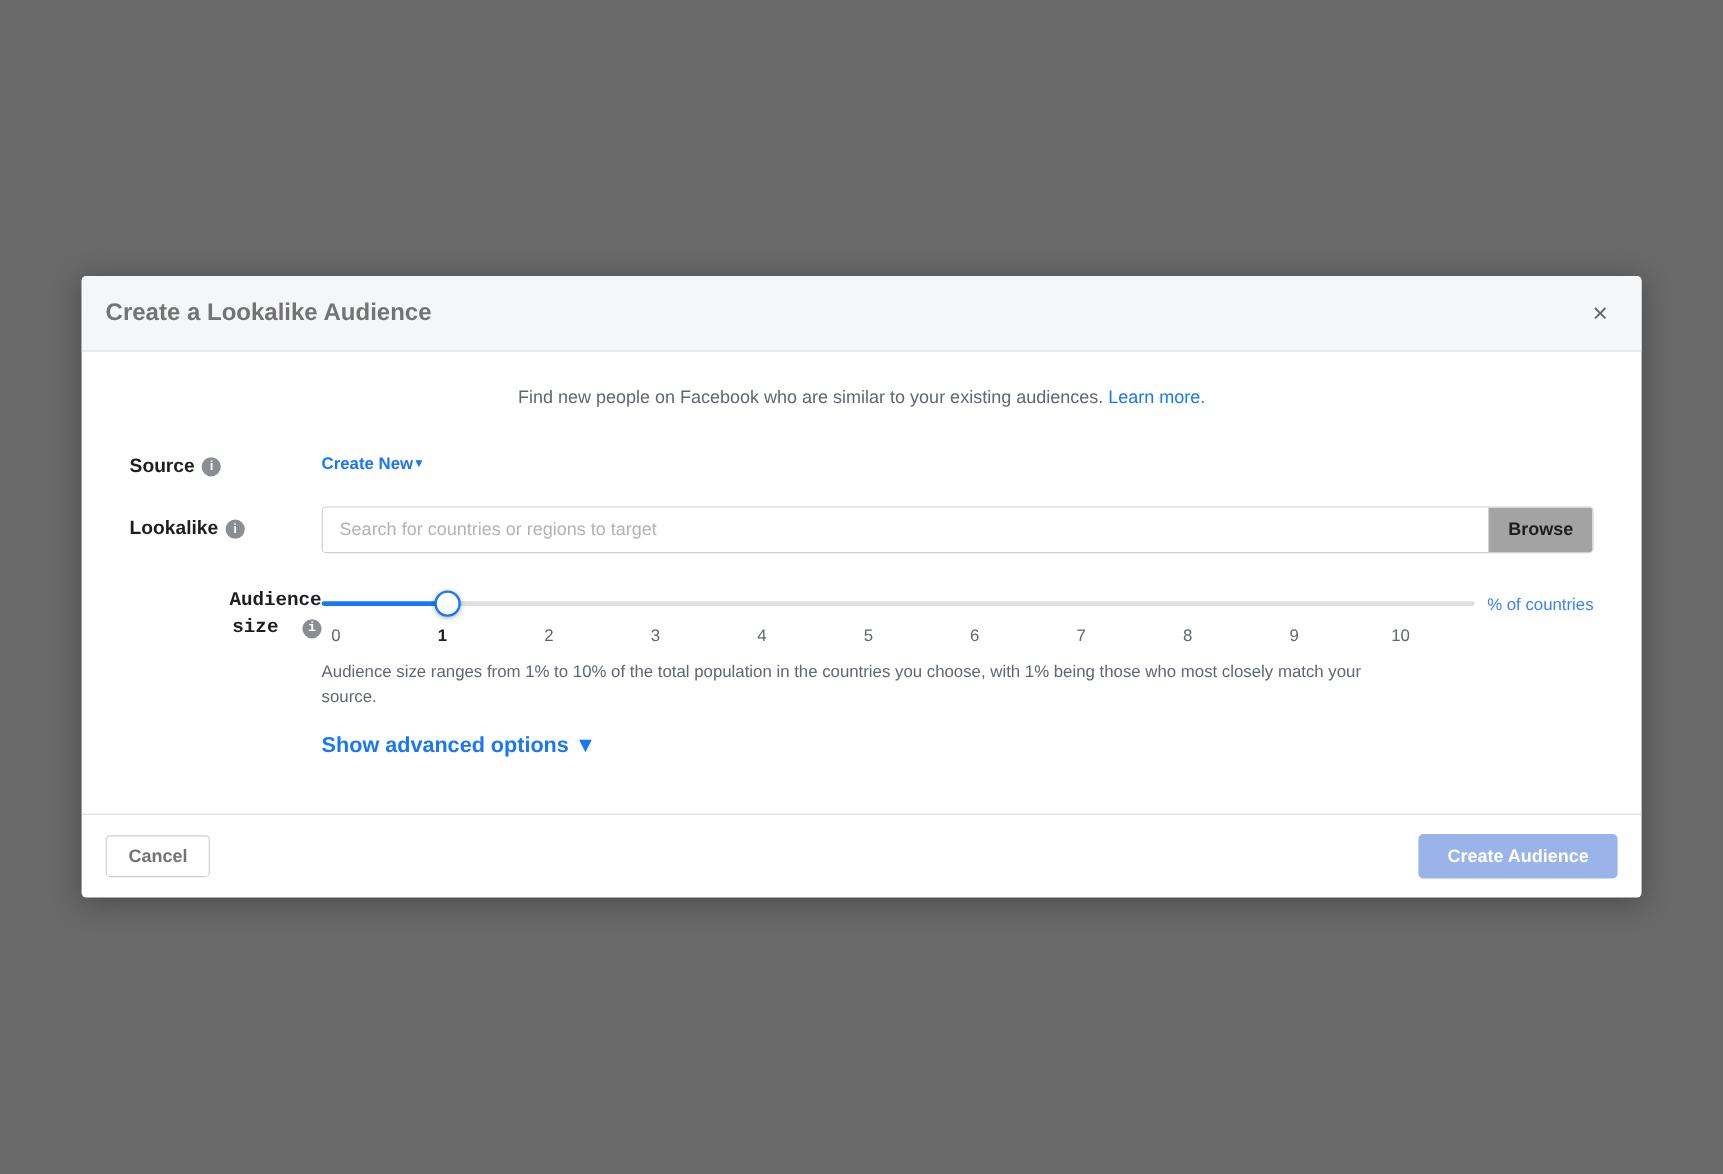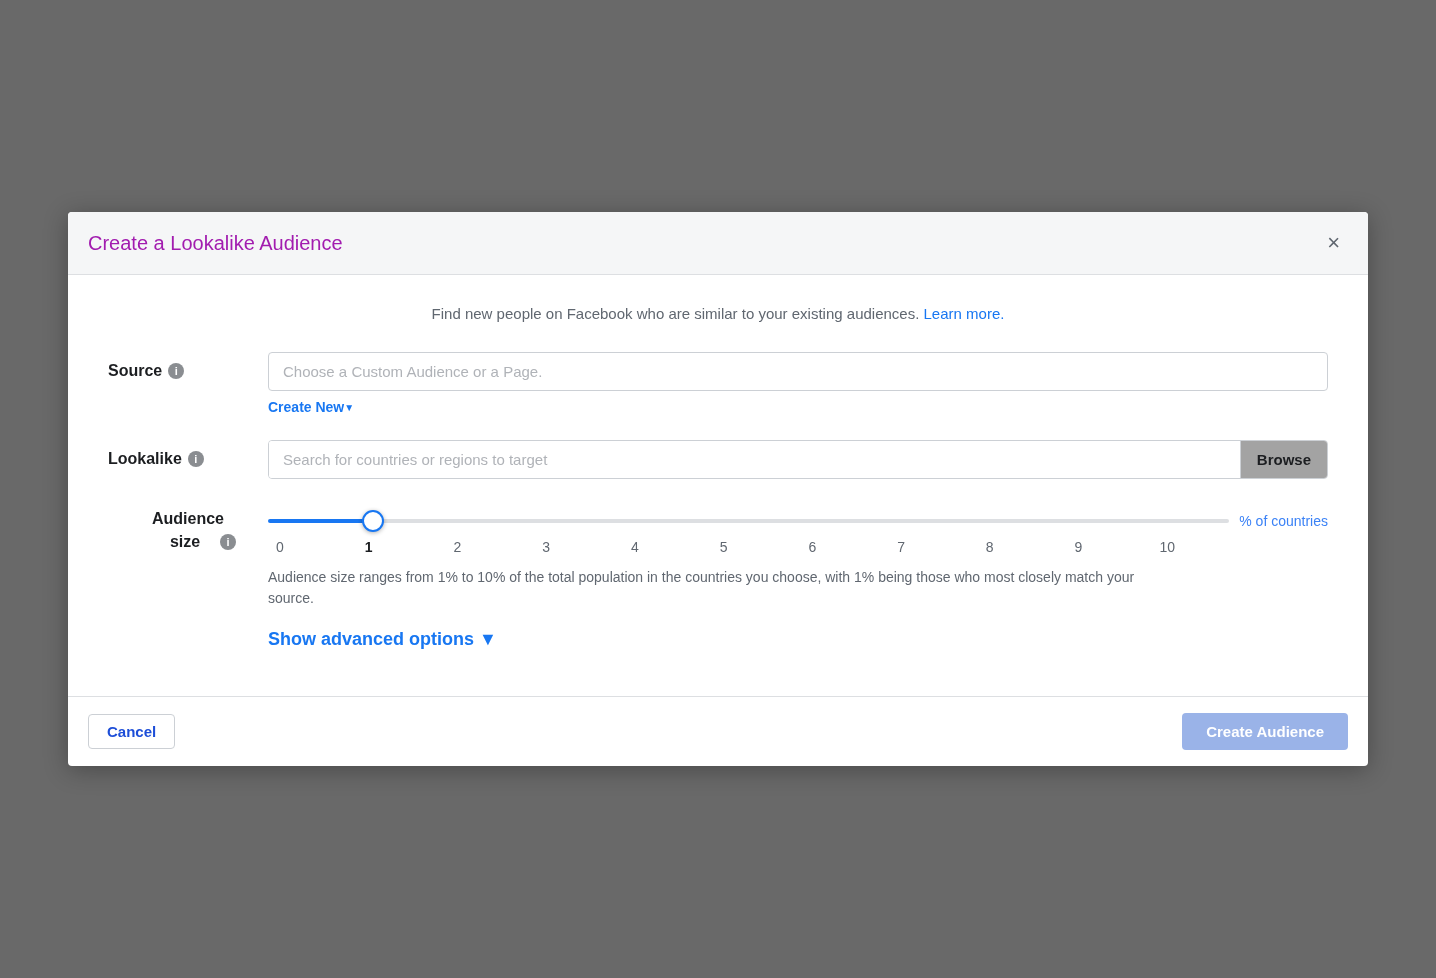--- a/index.html
+++ b/index.html
@@ -39,22 +39,22 @@
       display: flex;
       align-items: center;
       justify-content: space-between;
       padding: 16px 20px;
       border-bottom: 1px solid #dddfe2;
       background: #f5f6f7;
     }
 
     .dialog-title {
       font-size: 20px;
-      font-weight: 400;
-      color: #a21caf;
+      font-weight: 700;
+      color: #737373;
     }
 
     .close-btn {
       background: none;
       border: none;
       cursor: pointer;
       font-size: 22px;
       color: #606770;
       line-height: 1;
       padding: 4px 8px;
@@ -187,24 +187,25 @@
     .audience-size-row {
       display: flex;
       align-items: flex-start;
       margin-bottom: 16px;
       margin-top: 20px;
     }
 
     .audience-size-label-group {
       display: flex;
       flex-direction: column;
-      align-items: center;
+      align-items: flex-end;
       min-width: 160px;
       flex-shrink: 0;
       padding-top: 6px;
+      font-family: Liberation Mono, monospace;
     }
 
     .audience-size-label {
       font-size: 16px;
       font-weight: 700;
       color: #1c1e21;
       line-height: 1.2;
     }
 
     .audience-size-label-info {
@@ -303,21 +304,21 @@
       margin-top: 10px;
     }
 
     .cancel-btn {
       padding: 8px 18px;
       background: #fff;
       border: 1px solid #ccd0d5;
       border-radius: 4px;
       font-size: 15px;
       font-weight: 600;
-      color: #1d4ed8;
+      color: #737373;
       cursor: pointer;
     }
 
     .create-audience-btn {
       padding: 10px 24px;
       background: #9ab3e8;
       border: none;
       border-radius: 4px;
       font-size: 15px;
       font-weight: 700;
@@ -358,21 +359,20 @@
         <span>Find new people on Facebook who are similar to your existing audiences.</span>
         <a href="#">Learn more.</a>
       </div>
 
       <div class="form-row">
         <div class="form-label-group">
           <span class="form-label">Source</span>
           <span class="info-icon">i</span>
         </div>
         <div class="form-field-group">
-          <input type="text" class="text-input" placeholder="Choose a Custom Audience or a Page." style="">
           <button class="create-new-link">
             <span>Create New</span>
             <span class="dropdown-arrow">▼</span>
           </button>
         </div>
       </div>
 
       <div class="form-row">
         <div class="form-label-group">
           <span class="form-label">Lookalike</span>

